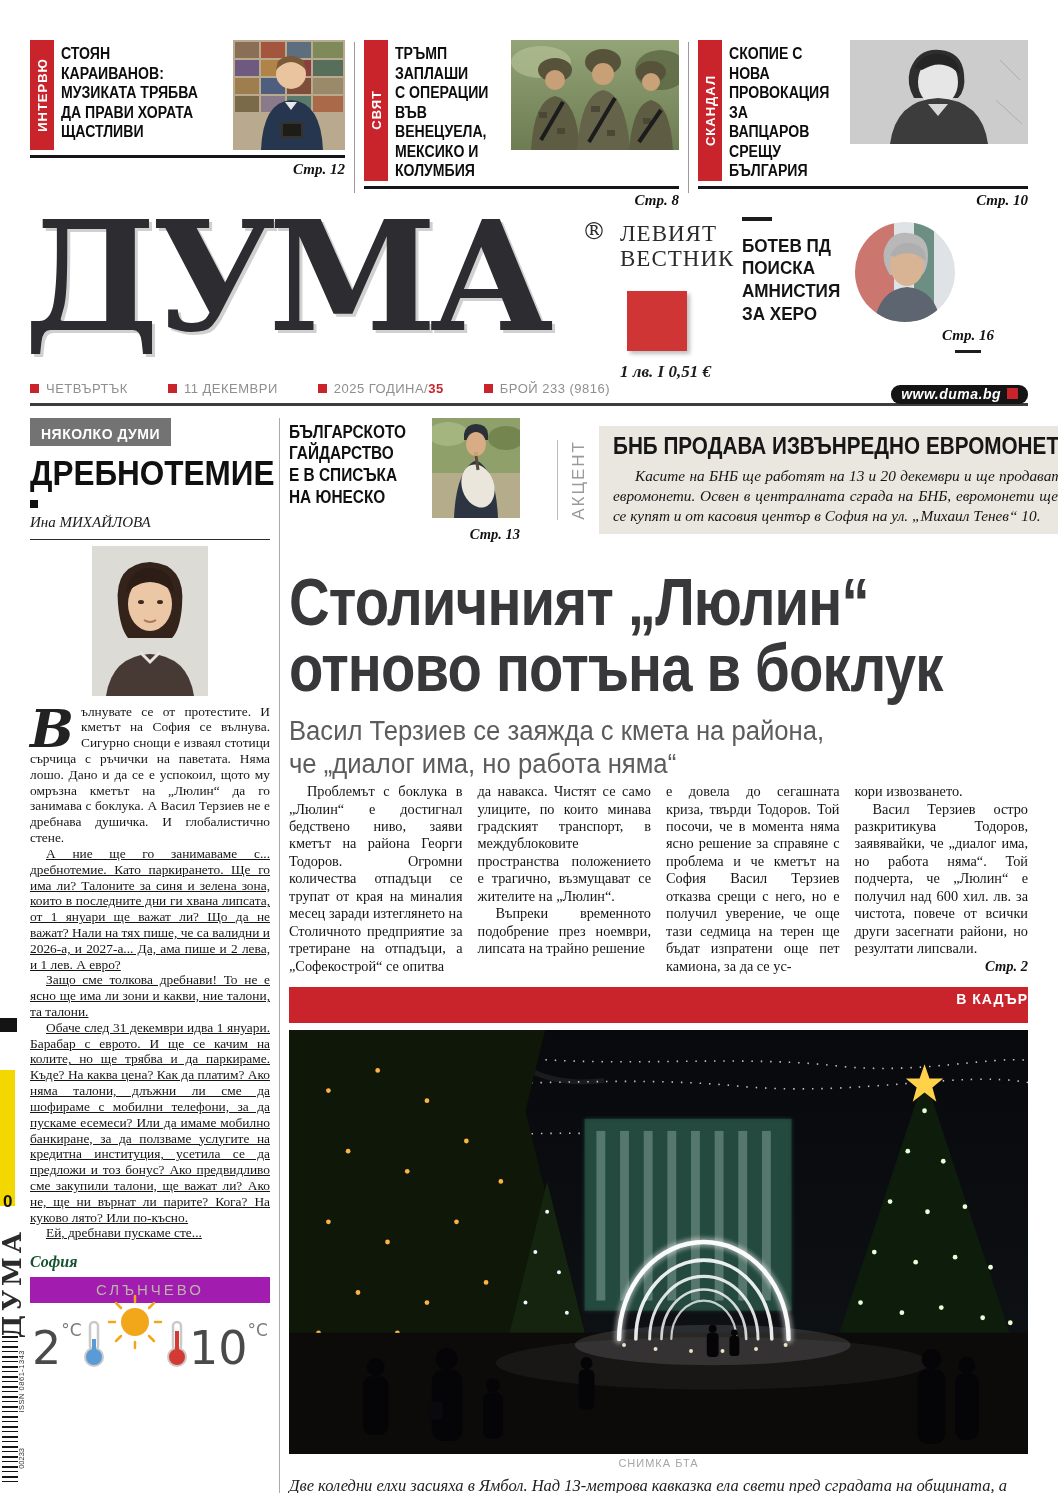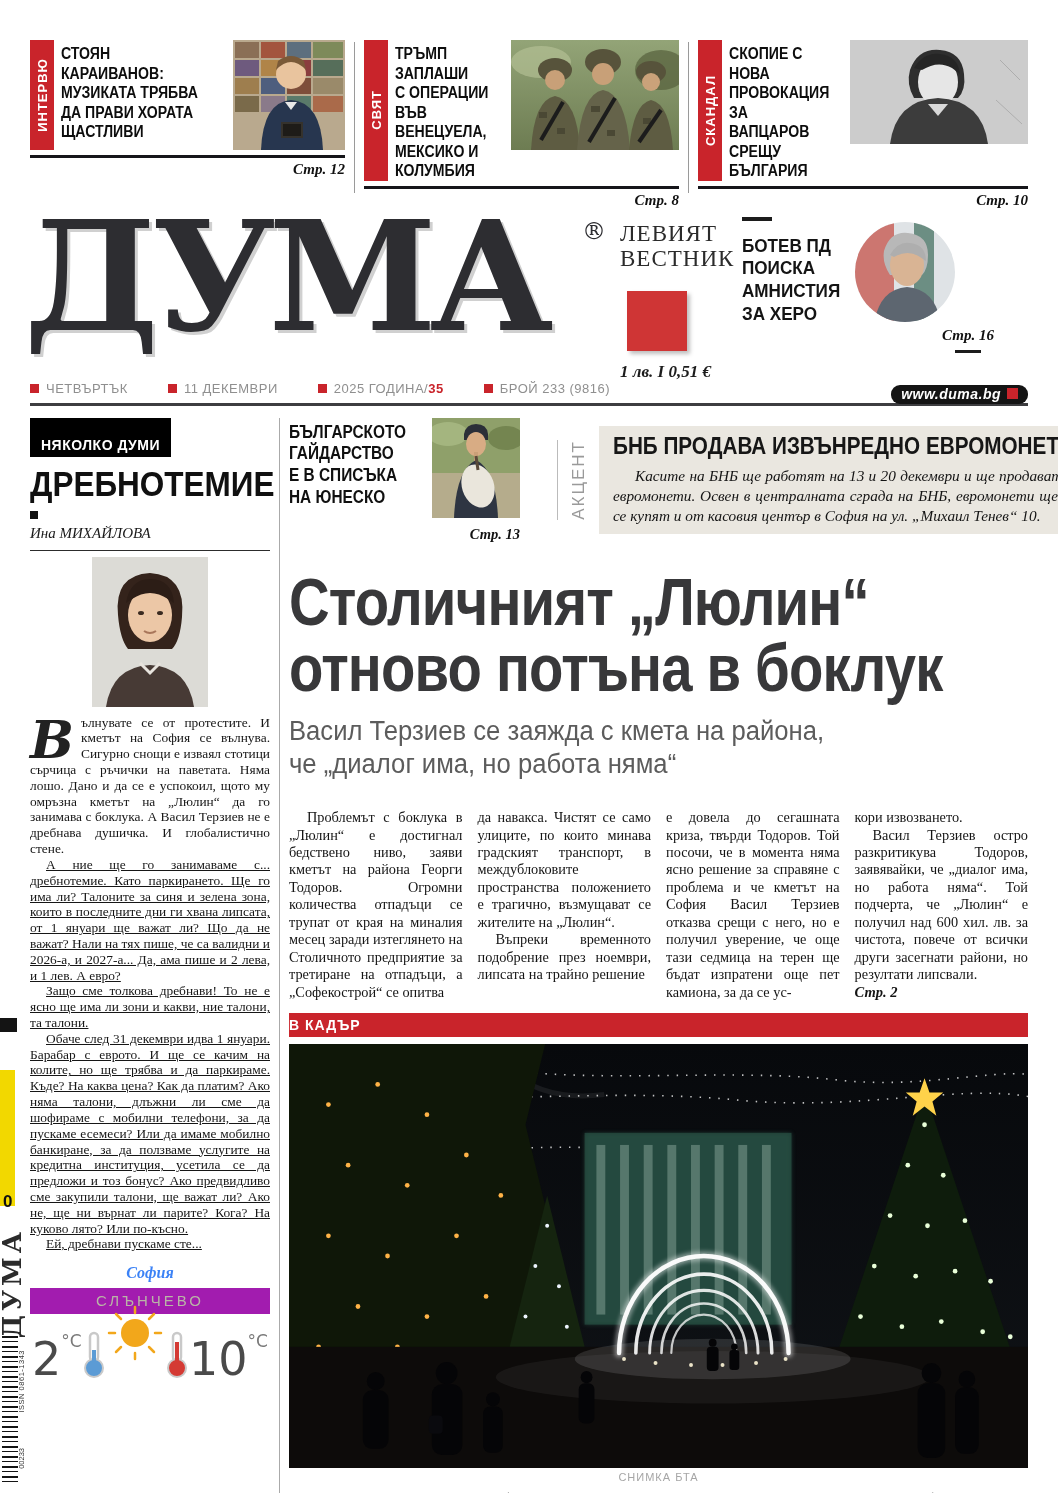--- a/index.html
+++ b/index.html
@@ -54,36 +54,36 @@
   .site-box span { color:#fff; font:italic 700 14px "Liberation Sans", sans-serif; }
   .site-sq { width:11px; height:11px; background:#c9242b; margin-left:6px; }
 
   
   .content { display:flex; margin-top:12px; }
   .opinion { width:240px; flex-shrink:0; }
   .col-div { width:1px; background:#aaa; margin:0 9px; }
   .main-col { flex:1; min-width:0; }
 
   
-  .kicker { display:inline-block; background:#000000; color:#fff; font:700 14px "Liberation Sans", sans-serif;
-            padding:19px 11px 4px 11px; letter-spacing:0.5px; }
+  .kicker { display:inline-block; background:#737373; color:#fff; font:700 14px "Liberation Sans", sans-serif;
+            padding:8px 11px 4px 11px; letter-spacing:0.5px; }
   .op-title { margin-top:9px; font:700 35px/1 "Liberation Sans", sans-serif; color:#101010;
               transform:scaleX(0.9); transform-origin:0 0; white-space:nowrap; }
   .op-sq { width:8px; height:8px; background:#101010; margin-top:10px; }
   .byline { font:italic 400 15px "Liberation Serif", serif; margin-top:6px; color:#1a1a1a; }
   .op-rule { border:none; border-top:1.5px solid #2c2c2c; margin-top:8px; }
   .op-photo { text-align:center; padding:6px 0 4px 0; }
   .op-text { font:400 13.4px/1.18 "Liberation Serif", serif; text-align:justify; color:#161616; }
   .op-text p { margin:0; }
   .op-text p.indent { text-indent:16px;text-decoration:underline; }
   .dropcap { float:left; font:italic 700 52px/0.8 "DejaVu Serif", serif; margin:4px 7px 0 0; color:#222; }
 
   
   .weather { margin-top:12px; }
-  .w-city { text-align:center; font:italic 700 16px "Liberation Serif", serif; color:#3b82f6; }
+  .w-city { text-align:left; font:italic 700 16px "Liberation Serif", serif; color:#14532d; }
   .w-cond { margin-top:6px; height:26px; background:#a21caf; color:#b9b5a6;
             font:400 15px/26px "Liberation Sans", sans-serif; text-align:center; letter-spacing:3px; }
   .w-row { display:flex; align-items:flex-end; justify-content:space-between; padding:6px 2px 0 2px; }
   .w-temp { font:400 46px/1 "DejaVu Sans", sans-serif; color:#4a4a4a; }
   .w-temp sup { font-size:17px; color:#7a7a7a; vertical-align:28px; }
   .w-sun { position:relative; top:-16px; }
 
   
   .row1 { display:flex; align-items:center; }
   .unesco { display:flex; gap:10px; width:268px; flex-shrink:0; }
@@ -100,28 +100,28 @@
                transform:scaleX(0.9); transform-origin:0 0; white-space:nowrap; }
   .bnb-body { margin-top:8px; font:italic 400 15.3px/1.3 "Liberation Serif", serif; text-align:justify;
               color:#141414; text-indent:22px; }
 
   
   .headline { margin-top:26px; color:#38383a; }
   .hl-line { display:block; font:700 67px/0.99 "Liberation Sans", sans-serif;
              transform:scaleX(0.84); transform-origin:0 0; white-space:nowrap; letter-spacing:-1px; }
   .subhead { margin-top:14px; font:400 27px/1.22 "Liberation Sans", sans-serif; color:#5c5c5c;
              transform:scaleX(0.95); transform-origin:0 0; }
-  .body-cols { display:flex; gap:15px; margin-top:28px; }
+  .body-cols { display:flex; gap:15px; margin-top:2px; }
   .bcol { flex:1; font:400 14.3px/1.22 "Liberation Serif", serif; text-align:justify; color:#141414; }
   .bcol p { margin:0; }
   .bcol p.indent { text-indent:18px; }
-  .page-ref { text-align:left; font:italic 700 14.5px "Liberation Serif", serif; margin-top:2px; }
-
-  
-  .kadar-bar { margin-top:12px; height:24px; background:#c9242b; color:#fff; text-align:left;
+  .page-ref { text-align:right; font:italic 700 14.5px "Liberation Serif", serif; margin-top:2px; }
+
+  
+  .kadar-bar { margin-top:12px; height:36px; background:#c9242b; color:#fff; text-align:right;
                font:700 14px/24px "Liberation Sans", sans-serif; letter-spacing:1px; }
   .big-photo { margin-top:7px; }
   .big-photo svg { display:block; width:100%; height:424px; }
   .credit { text-align:center; font:400 11px "Liberation Sans", sans-serif; color:#a6a6a6; margin-top:3px; letter-spacing:1px; }
   .caption { margin-top:6px; font:italic 400 16.5px/1.3 "Liberation Serif", serif; color:#1c1c1c; }
 
   
   .edge { position:absolute; left:0; top:0; width:28px; height:100%; }
   .edge-black { position:absolute; left:0; top:1018px; width:17px; height:14px; background:#141414; }
   .edge-yellow { position:absolute; left:0; top:1070px; width:15px; height:136px; background:#f2d800; }

